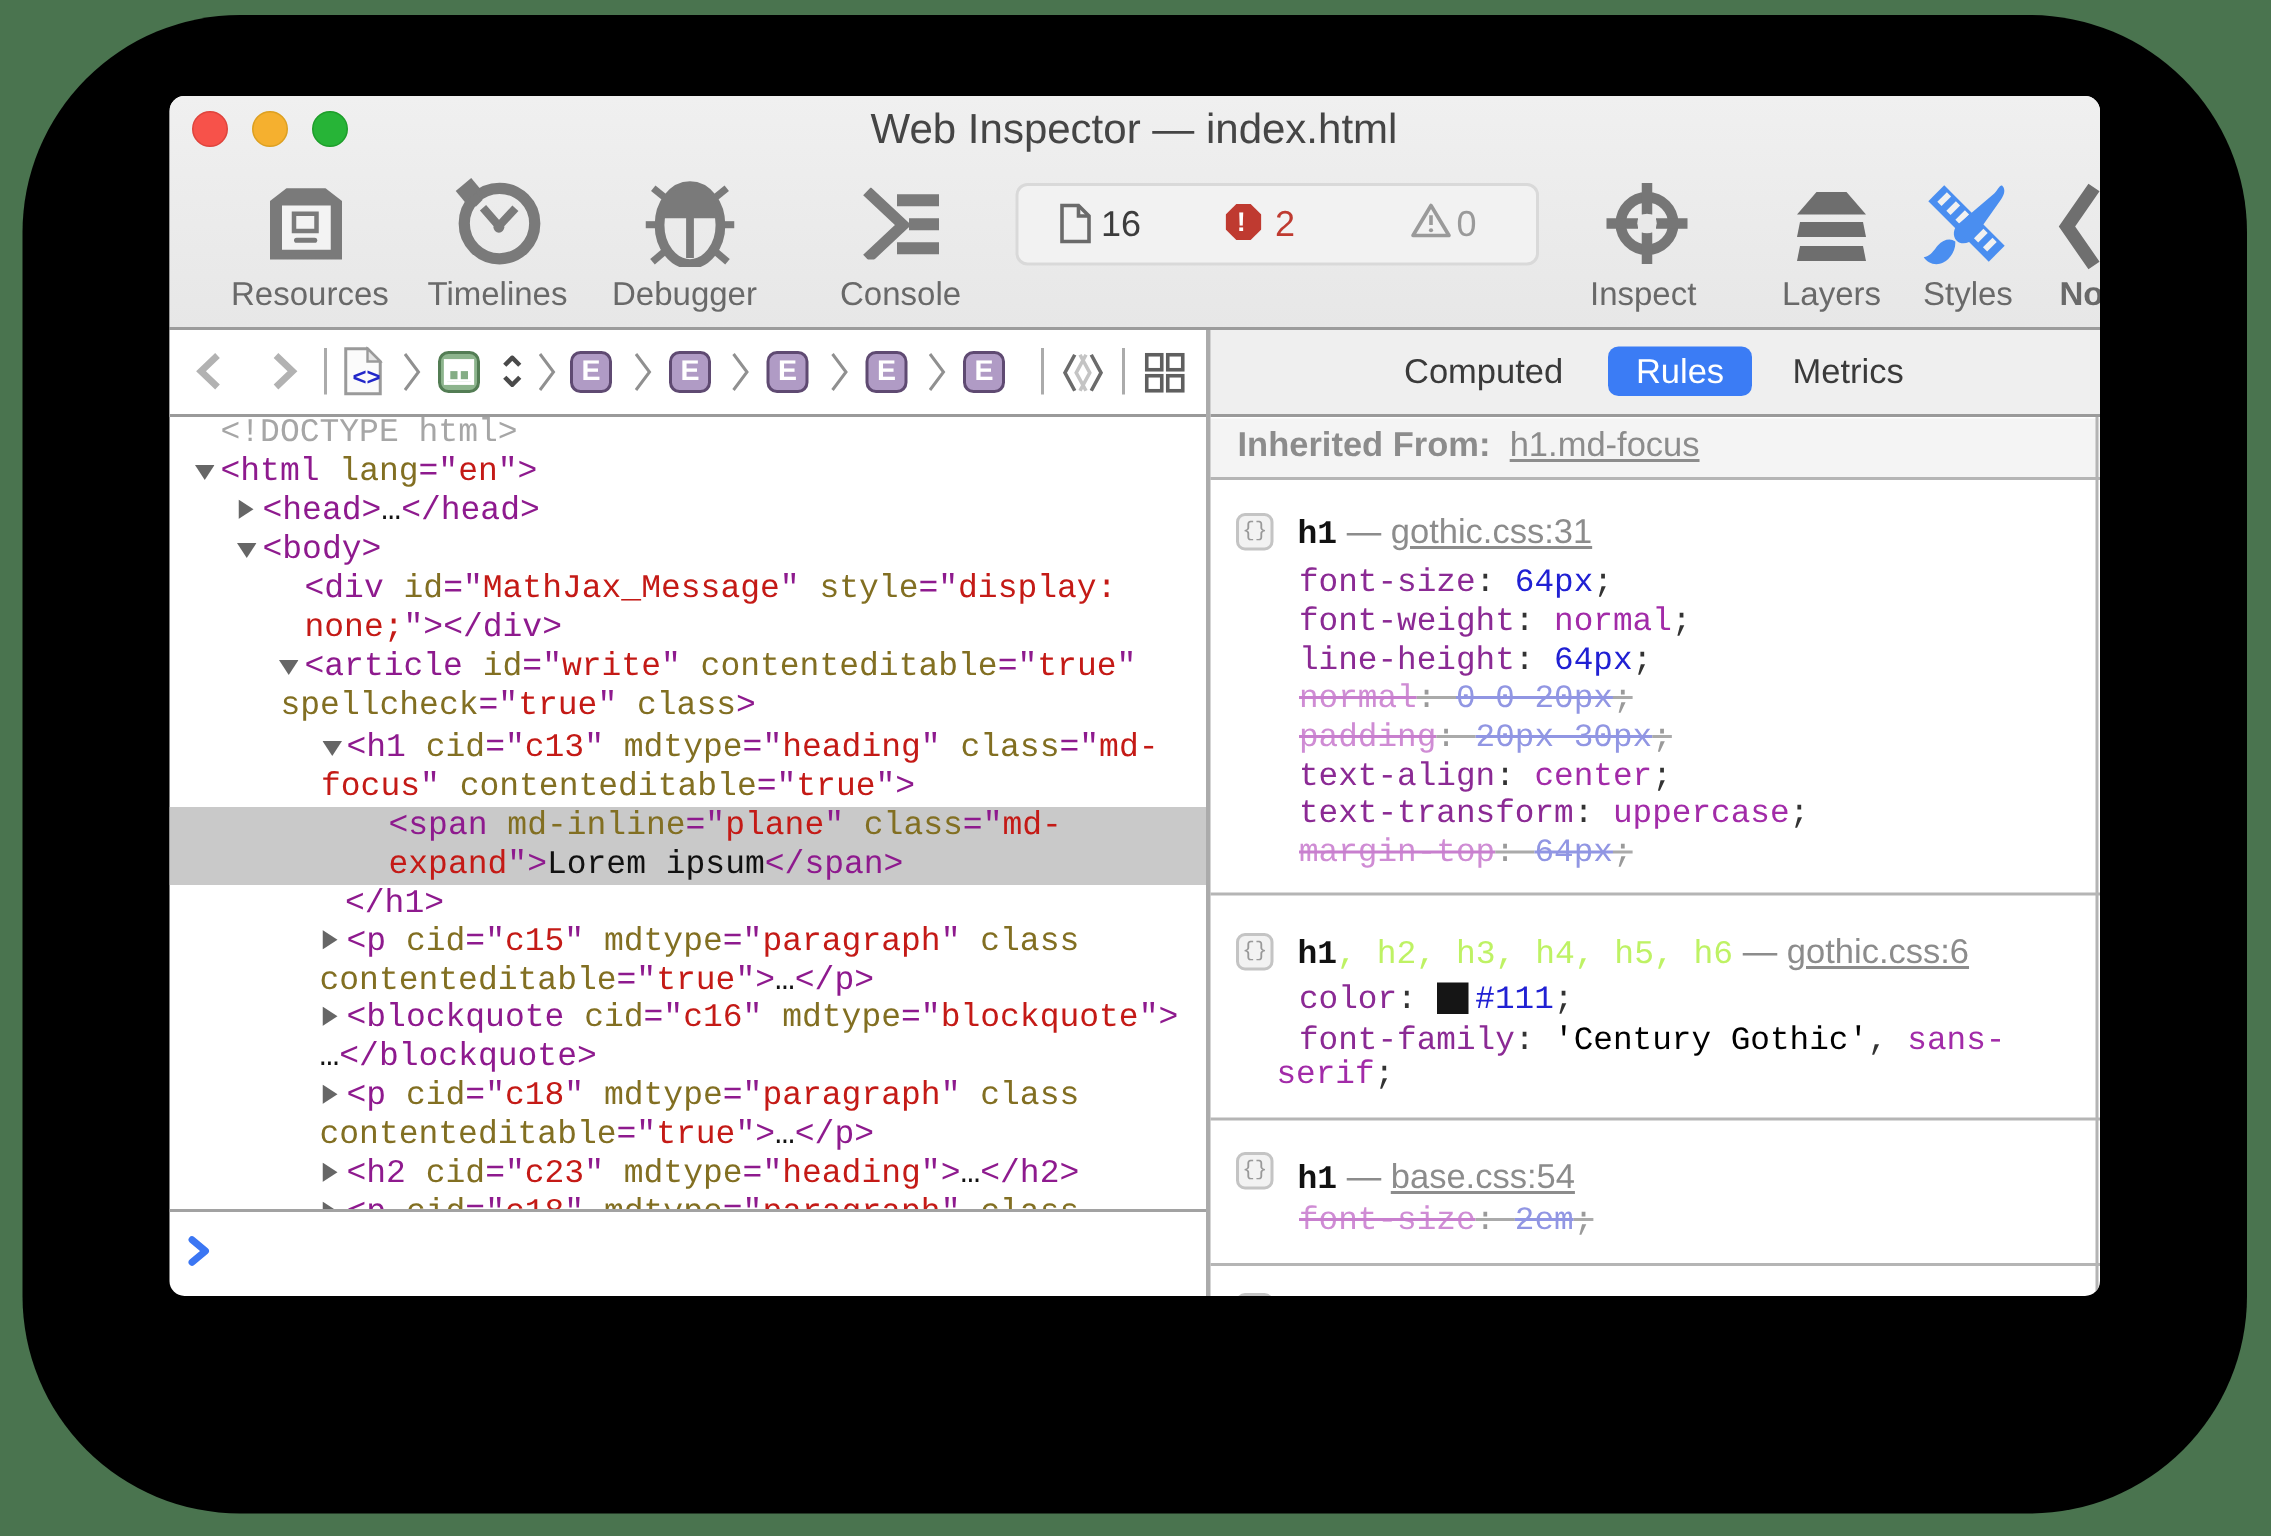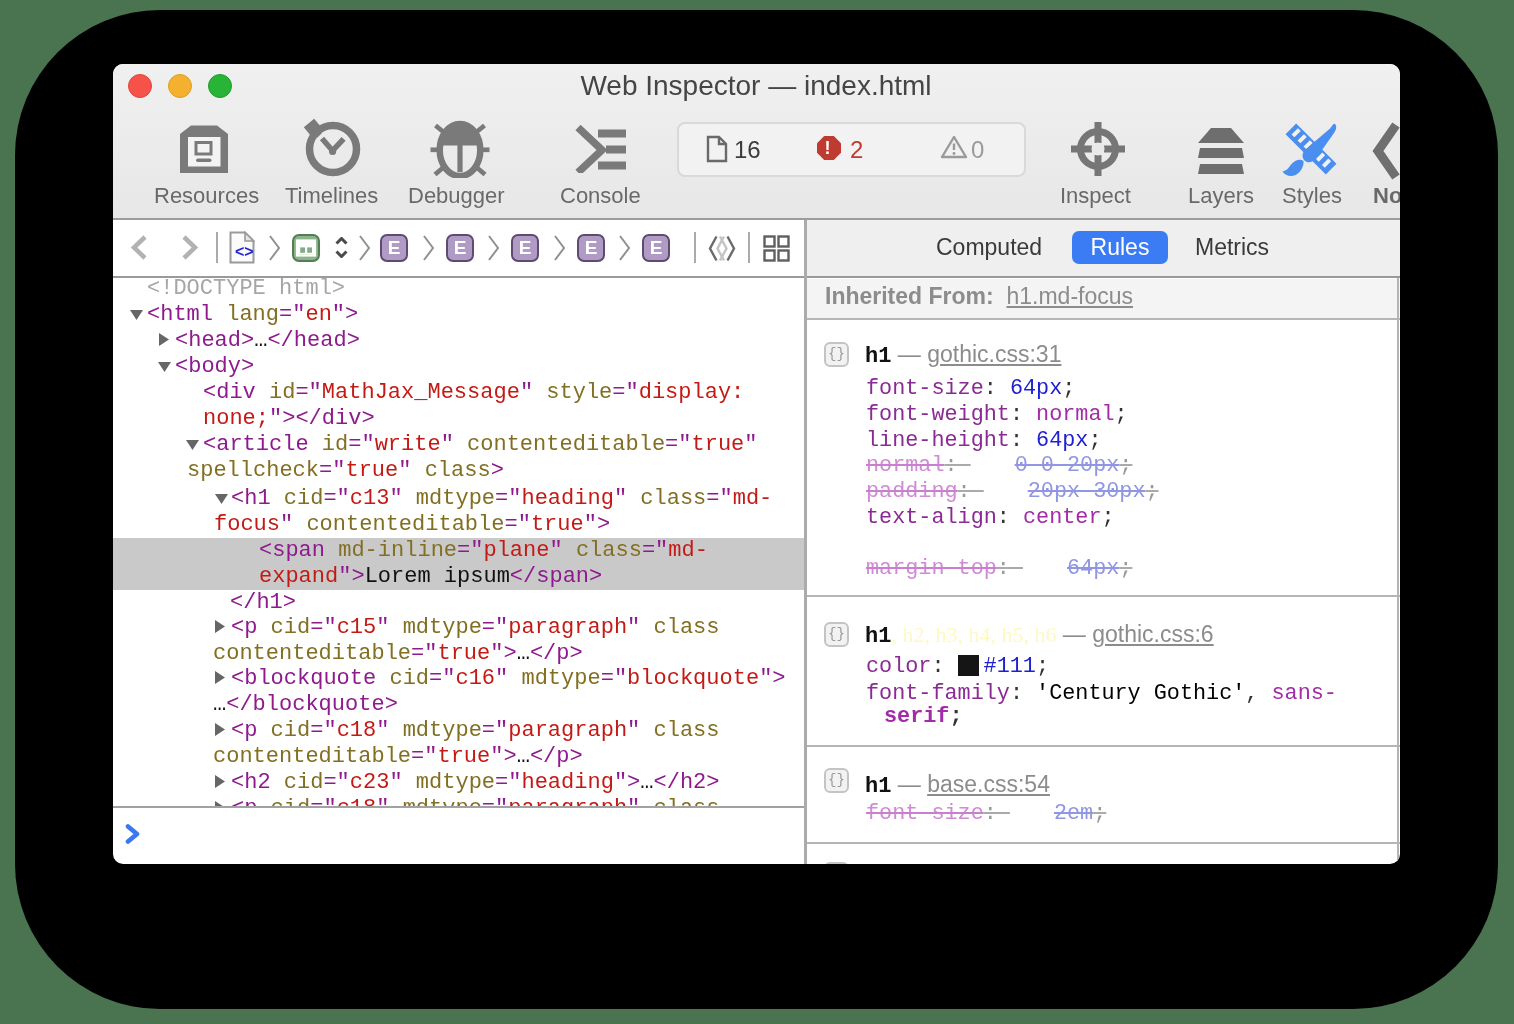--- a/index.html
+++ b/index.html
@@ -37,21 +37,21 @@
 #rp{position:absolute;left:807px;top:319px;width:593px;height:545px;overflow:hidden;font-size:22px;}
 #rp .ln{position:absolute;height:26px;line-height:26px;font-family:"Liberation Mono",monospace;font-size:21.8px;white-space:pre;}
 #rp .hd{position:absolute;height:26px;line-height:26px;font-size:23px;white-space:pre;}
 .n{color:#8b2a94;}
 .pu{color:#333;}
 .nb{color:#2020d3;}
 .kw{color:#a22ba8;}
 .st{color:#000000;}
 .strike span{text-decoration:line-through;}
 .strike .fn{text-decoration-color:#c87fce;}
-.strike .fb{text-decoration-color:#9196e3;margin-left:44px;}
+.strike .fb{text-decoration-color:#9196e3;}
 .strike .fp{text-decoration-color:#aaa;}
 .fn{color:#cf8cd4;}
 .fp{color:#9a9a9a;}
 .fb{color:#9196e3;}
 .gr{color:#8c8c8c;}
 .sel{font-family:"Liberation Mono",monospace;font-size:22px;}
 .selb{font-family:"Liberation Mono",monospace;font-size:22px;font-weight:bold;color:#111;}
 .lk{color:#8c8c8c;text-decoration:underline;}
 .ebox{position:absolute;top:234px;width:28px;height:28px;box-sizing:border-box;background:#b09bc5;border:2px solid #5f4a72;border-radius:7px;
   color:#fff;font-weight:bold;font-size:19px;line-height:24px;text-align:center;}
@@ -316,23 +316,24 @@
 
 <div id="rp">
   <div class="badge" style="left:17px;top:23px;">{}</div>
   <div class="hd" style="left:58px;top:22px;"><span class="selb">h1</span><span class="gr"> — </span><span class="lk">gothic.css:31</span></div>
   <div class="ln" style="left:59px;top:57px;"><span class="n">font-size</span><span class="pu">: </span><span class="nb">64px</span><span class="pu">;</span></div>
   <div class="ln" style="left:59px;top:83px;"><span class="n">font-weight</span><span class="pu">: </span><span class="kw">normal</span><span class="pu">;</span></div>
   <div class="ln" style="left:59px;top:109px;"><span class="n">line-height</span><span class="pu">: </span><span class="nb">64px</span><span class="pu">;</span></div>
   <div class="ln strike" style="left:59px;top:134px;"><span class="fn">normal</span><span class="fp">: </span><span class="fb">0 0 20px</span><span class="fp">;</span></div>
   <div class="ln strike" style="left:59px;top:160px;"><span class="fn">padding</span><span class="fp">: </span><span class="fb">20px 30px</span><span class="fp">;</span></div>
   <div class="ln" style="left:59px;top:186px;"><span class="n">text-align</span><span class="pu">: </span><span class="kw">center</span><span class="pu">;</span></div>
+  <div class="ln" style="left:59px;top:211px;"><span class="n">text-transform</span><span class="pu">: </span><span class="kw">uppercase</span><span class="pu">;</span></div>
   <div class="ln strike" style="left:59px;top:237px;"><span class="fn">margin-top</span><span class="fp">: </span><span class="fb">64px</span><span class="fp">;</span></div>
   <div class="badge" style="left:17px;top:303px;">{}</div>
-  <div class="hd" style="left:58px;top:302px;"><span class="selb">h1</span><span class="sel" style="color:#fef9c3;font-family:Liberation Serif, serif;">, h2, h3, h4, h5, h6</span><span class="gr"> — </span><span class="lk">gothic.css:6</span></div>
+  <div class="hd" style="left:58px;top:302px;"><span class="selb">h1</span><span class="sel" style="color:#bef264;">, h2, h3, h4, h5, h6</span><span class="gr"> — </span><span class="lk">gothic.css:6</span></div>
   <div class="ln" style="left:59px;top:335px;"><span class="n">color</span><span class="pu">: </span><span style="display:inline-block;width:21px;height:21px;background:#151515;vertical-align:-4px;margin-right:5px;"></span><span class="nb">#111</span><span class="pu">;</span></div>
   <div class="ln" style="left:59px;top:362px;"><span class="n">font-family</span><span class="pu">: </span><span class="st">'Century Gothic'</span><span class="pu">, </span><span class="kw">sans-</span></div>
-  <div class="ln" style="left:77px;top:385px;font-weight:bold;"><span class="kw">serif</span><span class="pu">;</span></div>
+  <div class="ln" style="left:44px;top:385px;"><span class="kw">serif</span><span class="pu">;</span></div>
   <div class="badge" style="left:17px;top:449px;">{}</div>
   <div class="hd" style="left:58px;top:452px;"><span class="selb">h1</span><span class="gr"> — </span><span class="lk">base.css:54</span></div>
   <div class="ln strike" style="left:59px;top:482px;"><span class="fn">font-size</span><span class="fp">: </span><span class="fb">2em</span><span class="fp">;</span></div>
   <div class="badge" style="left:17px;top:543px;">{}</div>
 </div>
 
 </body></html>

